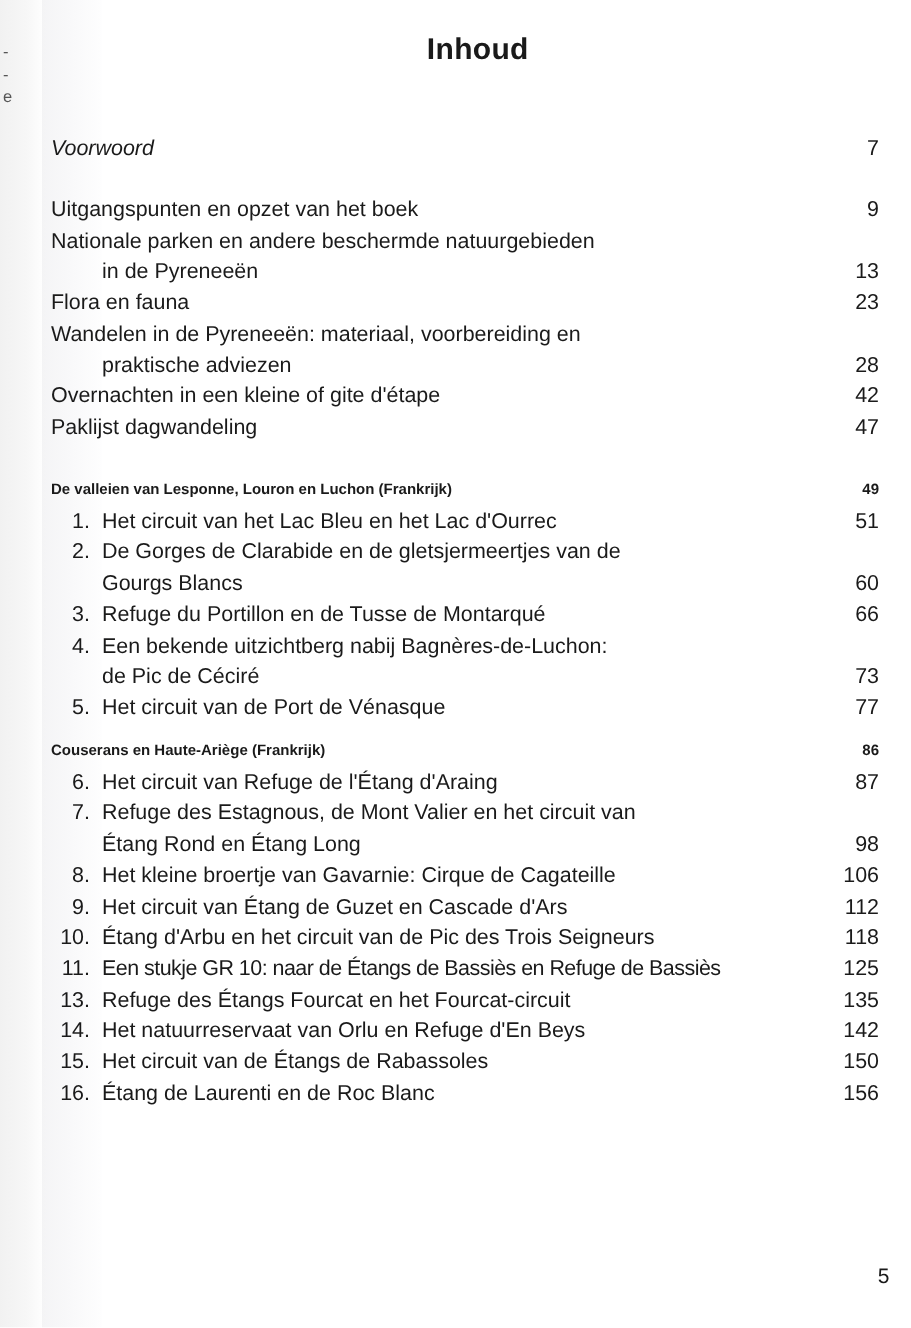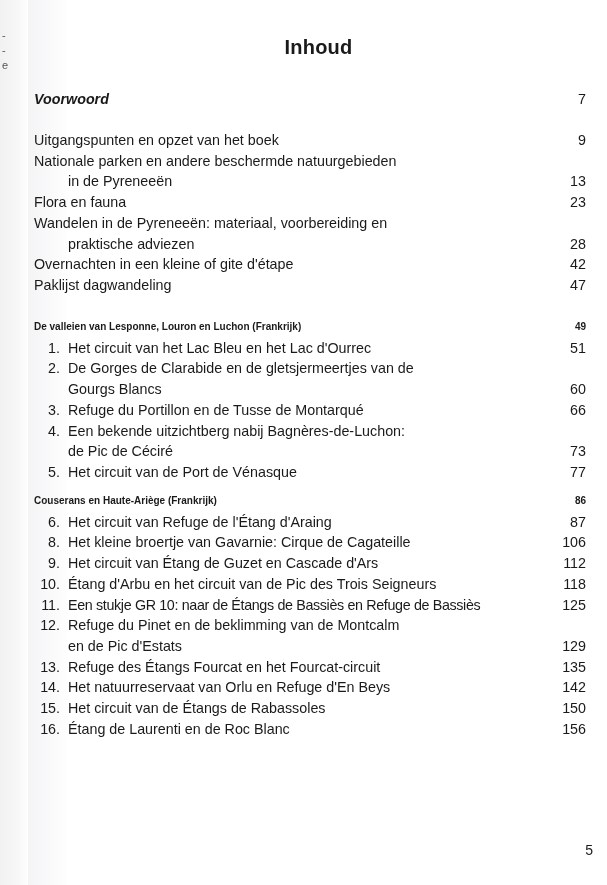--- a/index.html
+++ b/index.html
@@ -21,41 +21,41 @@
     .edge-marks span { display: block; }
     .title {
       position: absolute; left: 0; right: 0; top: 22px; text-align: center;
       font-weight: bold; font-size: 20px; letter-spacing: 0.2px;
       padding-left: 30px;
     }
     .toc { position: absolute; left: 34px; width: 552px; }
     .row { position: relative; font-size: 14.3px; line-height: 20.7px; white-space: nowrap; }
     .row .page { position: absolute; right: 0; top: 0; }
     .row .text { display: inline-block; }
-    .row.italic .text { font-style: italic; font-weight: bold; }
+    .row.italic .text { font-style: italic; }
     .row.section { font-weight: bold; font-size: 10px; }
     .row.section .page { font-weight: bold; }
     .row .num { display: inline-block; width: 34px; text-align: right; padding-right: 8px; box-sizing: border-box; }
     .cont { padding-left: 34px; }
     .chapter-cont { padding-left: 34px; }
     .folio { position: absolute; right: 14px; top: 842px; font-size: 14px; }
   </style>
 </head>
 <body>
 
 <div class="gutter-shadow"></div>
 <div class="ghost-col"></div>
 
 <div class="edge-marks">
   <span>-</span>
   <span>-</span>
   <span>e</span>
 </div>
 
-<h1 class="title" style="margin:14px;">Inhoud</h1>
+<h1 class="title" style="margin:0;">Inhoud</h1>
 
 <div class="toc" style="top:89px;">
   <div class="row italic">
     <span class="text">Voorwoord</span>
     <span class="page">7</span>
   </div>
 </div>
 
 <div class="toc" style="top:130px;">
   <div class="row">
@@ -113,39 +113,39 @@
 
 <div class="toc" style="top:491px;">
   <div class="row section">
     <span class="text">Couserans en Haute-Ariège (Frankrijk)</span>
     <span class="page">86</span>
   </div>
   <div class="row">
     <span class="num">6.</span><span class="text">Het circuit van Refuge de l'Étang d'Araing</span>
     <span class="page">87</span>
   </div>
+  <div>
+    <div class="row"><span class="num">7.</span><span class="text">Refuge des Estagnous, de Mont Valier en het circuit van</span></div>
+    <div class="row chapter-cont"><span class="text">Étang Rond en Étang Long</span><span class="page">98</span></div>
+  </div>
   <div class="row">
     <span class="num">8.</span><span class="text">Het kleine broertje van Gavarnie: Cirque de Cagateille</span>
     <span class="page">106</span>
   </div>
   <div class="row">
     <span class="num">9.</span><span class="text">Het circuit van Étang de Guzet en Cascade d'Ars</span>
     <span class="page">112</span>
   </div>
   <div class="row">
     <span class="num">10.</span><span class="text">Étang d'Arbu en het circuit van de Pic des Trois Seigneurs</span>
     <span class="page">118</span>
   </div>
   <div class="row">
     <span class="num">11.</span><span class="text" style="letter-spacing:-0.35px;">Een stukje GR 10: naar de Étangs de Bassiès en Refuge de Bassiès</span>
     <span class="page">125</span>
-  </div>
-  <div>
-    <div class="row"><span class="num">12.</span><span class="text">Refuge du Pinet en de beklimming van de Montcalm</span></div>
-    <div class="row chapter-cont"><span class="text">en de Pic d'Estats</span><span class="page">129</span></div>
   </div>
   <div class="row">
     <span class="num">13.</span><span class="text">Refuge des Étangs Fourcat en het Fourcat-circuit</span>
     <span class="page">135</span>
   </div>
   <div class="row">
     <span class="num">14.</span><span class="text">Het natuurreservaat van Orlu en Refuge d'En Beys</span>
     <span class="page">142</span>
   </div>
   <div class="row">

